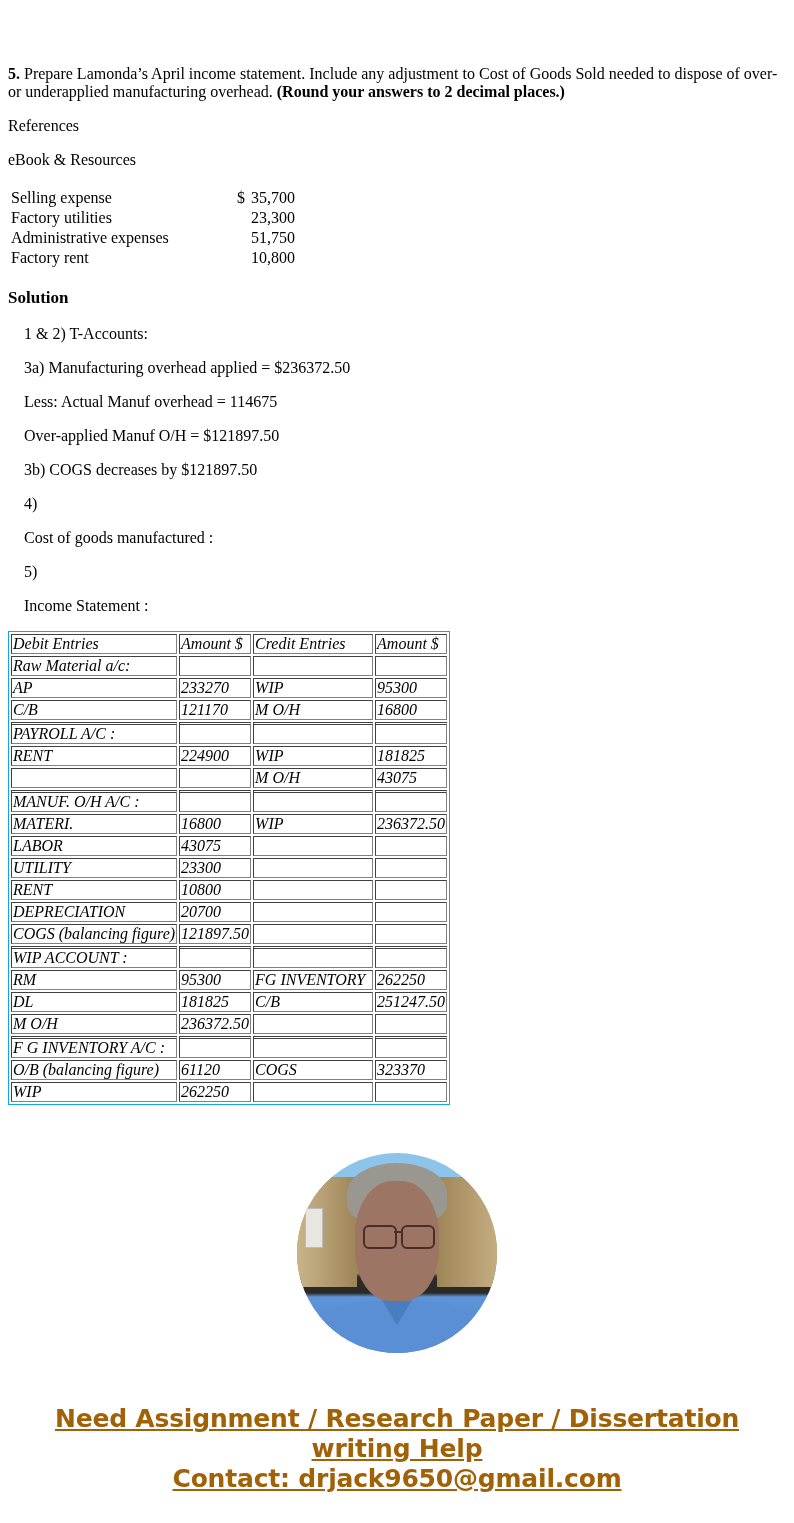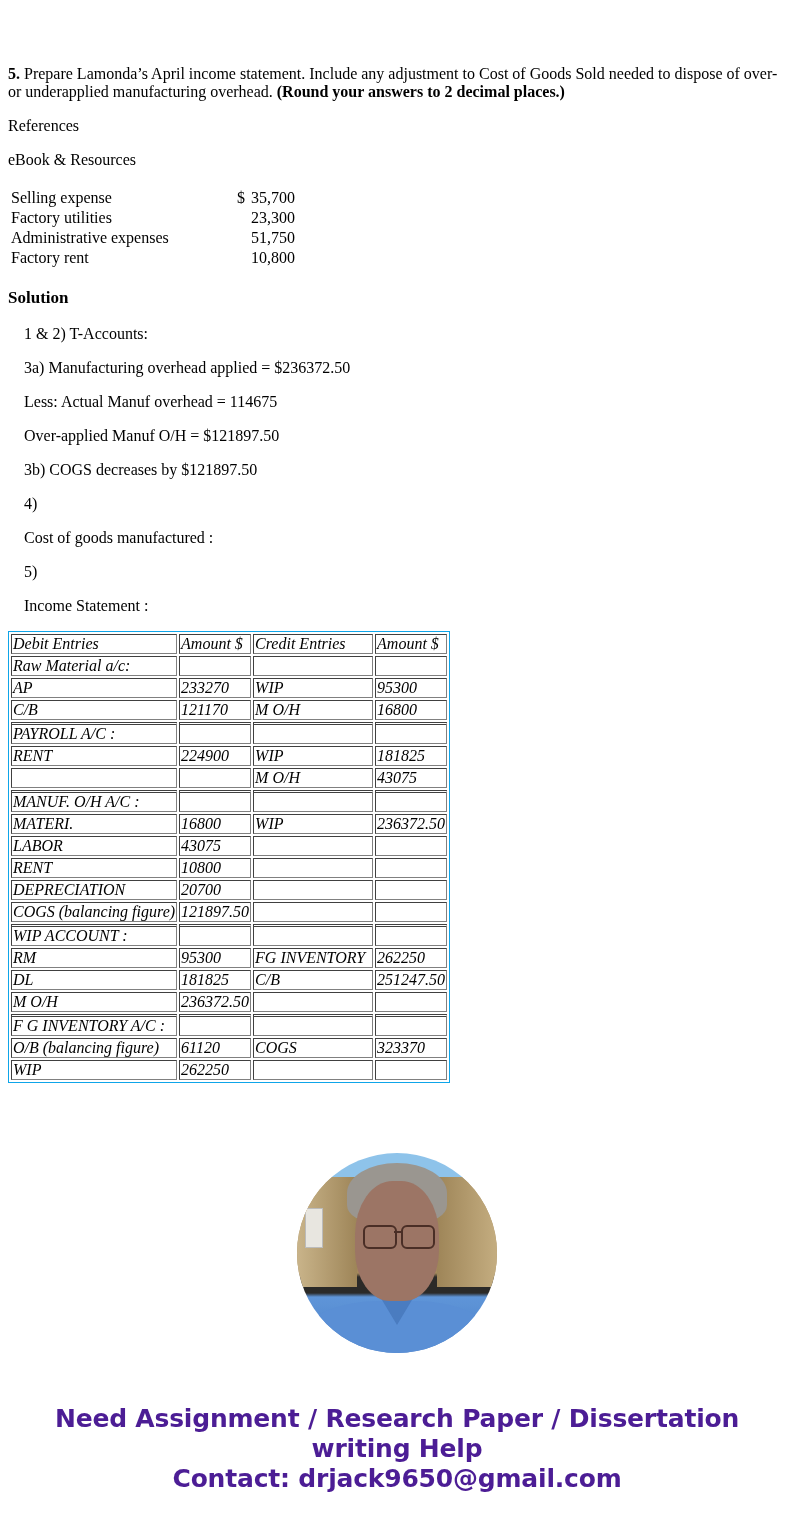--- a/index.html
+++ b/index.html
@@ -64,22 +64,23 @@
     .avatar .hair { position: absolute; left: 50px; top: 10px; width: 100px; height: 60px; border-radius: 50% 50% 30% 30%; background: #9a9690; }
     .avatar .face { position: absolute; left: 58px; top: 28px; width: 84px; height: 120px; border-radius: 45% 45% 42% 42%; background: #9c7565; }
     .avatar .glass-l { position: absolute; left: 66px; top: 72px; width: 30px; height: 20px; border: 2px solid #4a2e26; border-radius: 6px; }
     .avatar .glass-r { position: absolute; left: 104px; top: 72px; width: 30px; height: 20px; border: 2px solid #4a2e26; border-radius: 6px; }
     .avatar .bridge { position: absolute; left: 97px; top: 78px; width: 8px; height: 2px; background: #4a2e26; }
     .avatar .shirt { position: absolute; left: 10px; top: 148px; width: 180px; height: 80px; border-radius: 40% 40% 0 0; background: #5a8fd5; }
     .avatar .collar { position: absolute; left: 82px; top: 142px; width: 36px; height: 30px; background: #4a7cc0; clip-path: polygon(0 0, 50% 100%, 100% 0); }
 
     .promo {
       position: absolute; left: 0; top: 1404px; width: 794px; text-align: center;
-      font-family: "DejaVu Sans", sans-serif; font-weight: bold; font-size: 25px; line-height: 30px; color: #4c1d95;
+      font-family: "DejaVu Sans", sans-serif; font-weight: bold; font-size: 25px; line-height: 30px; color: #a16207;
       letter-spacing: -0.2px;
+      text-decoration: underline;
     }
   </style>
 </head>
 <body>
 
 <div class="content">
   <p class="question"><b class="num">5.</b><span> Prepare Lamonda’s April income statement. Include any adjustment to Cost of Goods Sold needed to dispose of over- or underapplied manufacturing overhead. </span><b>(Round your answers to 2 decimal places.)</b></p>
 
   <p class="refs">References</p>
   <p class="ebook">eBook &amp; Resources</p>
@@ -174,20 +175,26 @@
       </tr>
       <tr>
         <td>MATERI.</td>
         <td>16800</td>
         <td>WIP</td>
         <td>236372.50</td>
       </tr>
       <tr>
         <td>LABOR</td>
         <td>43075</td>
+        <td></td>
+        <td></td>
+      </tr>
+      <tr>
+        <td>UTILITY</td>
+        <td>23300</td>
         <td></td>
         <td></td>
       </tr>
       <tr>
         <td>RENT</td>
         <td>10800</td>
         <td></td>
         <td></td>
       </tr>
       <tr>

